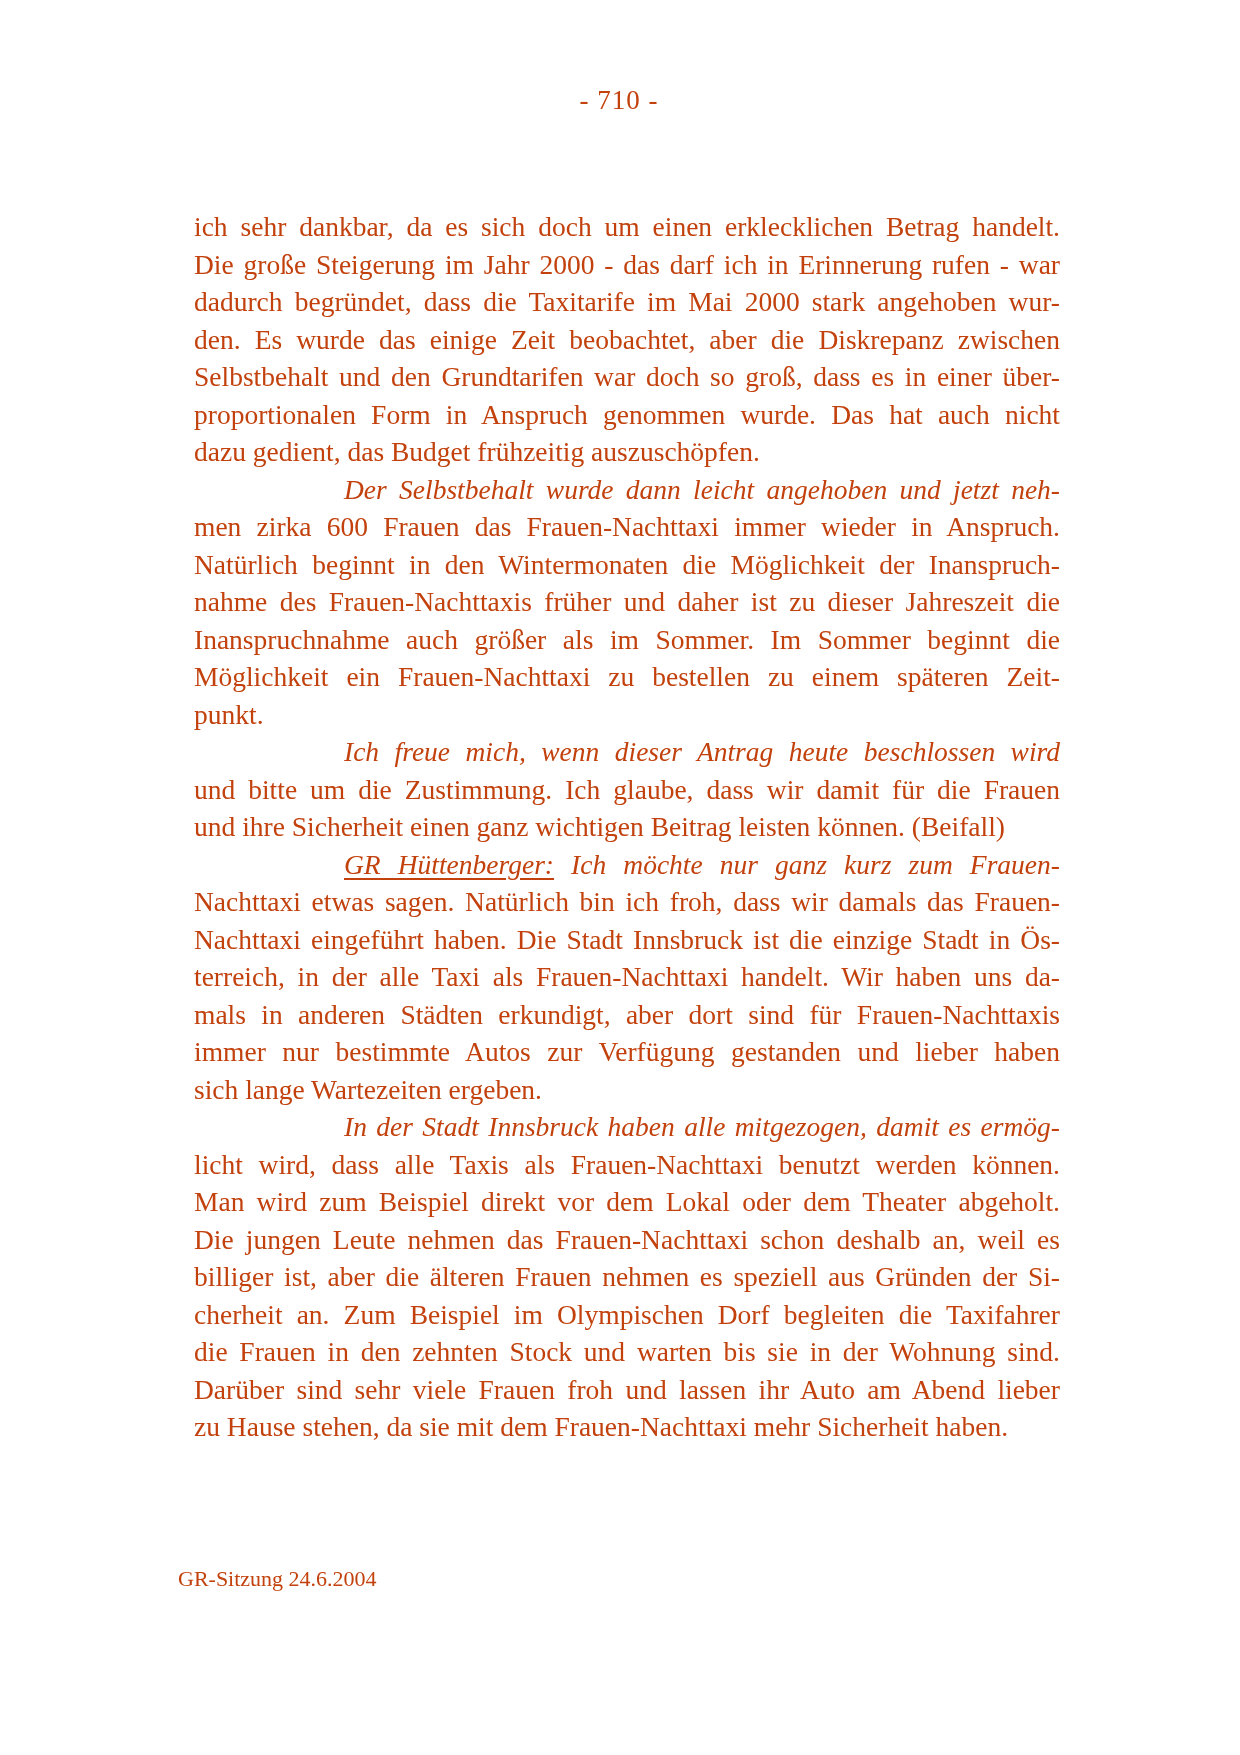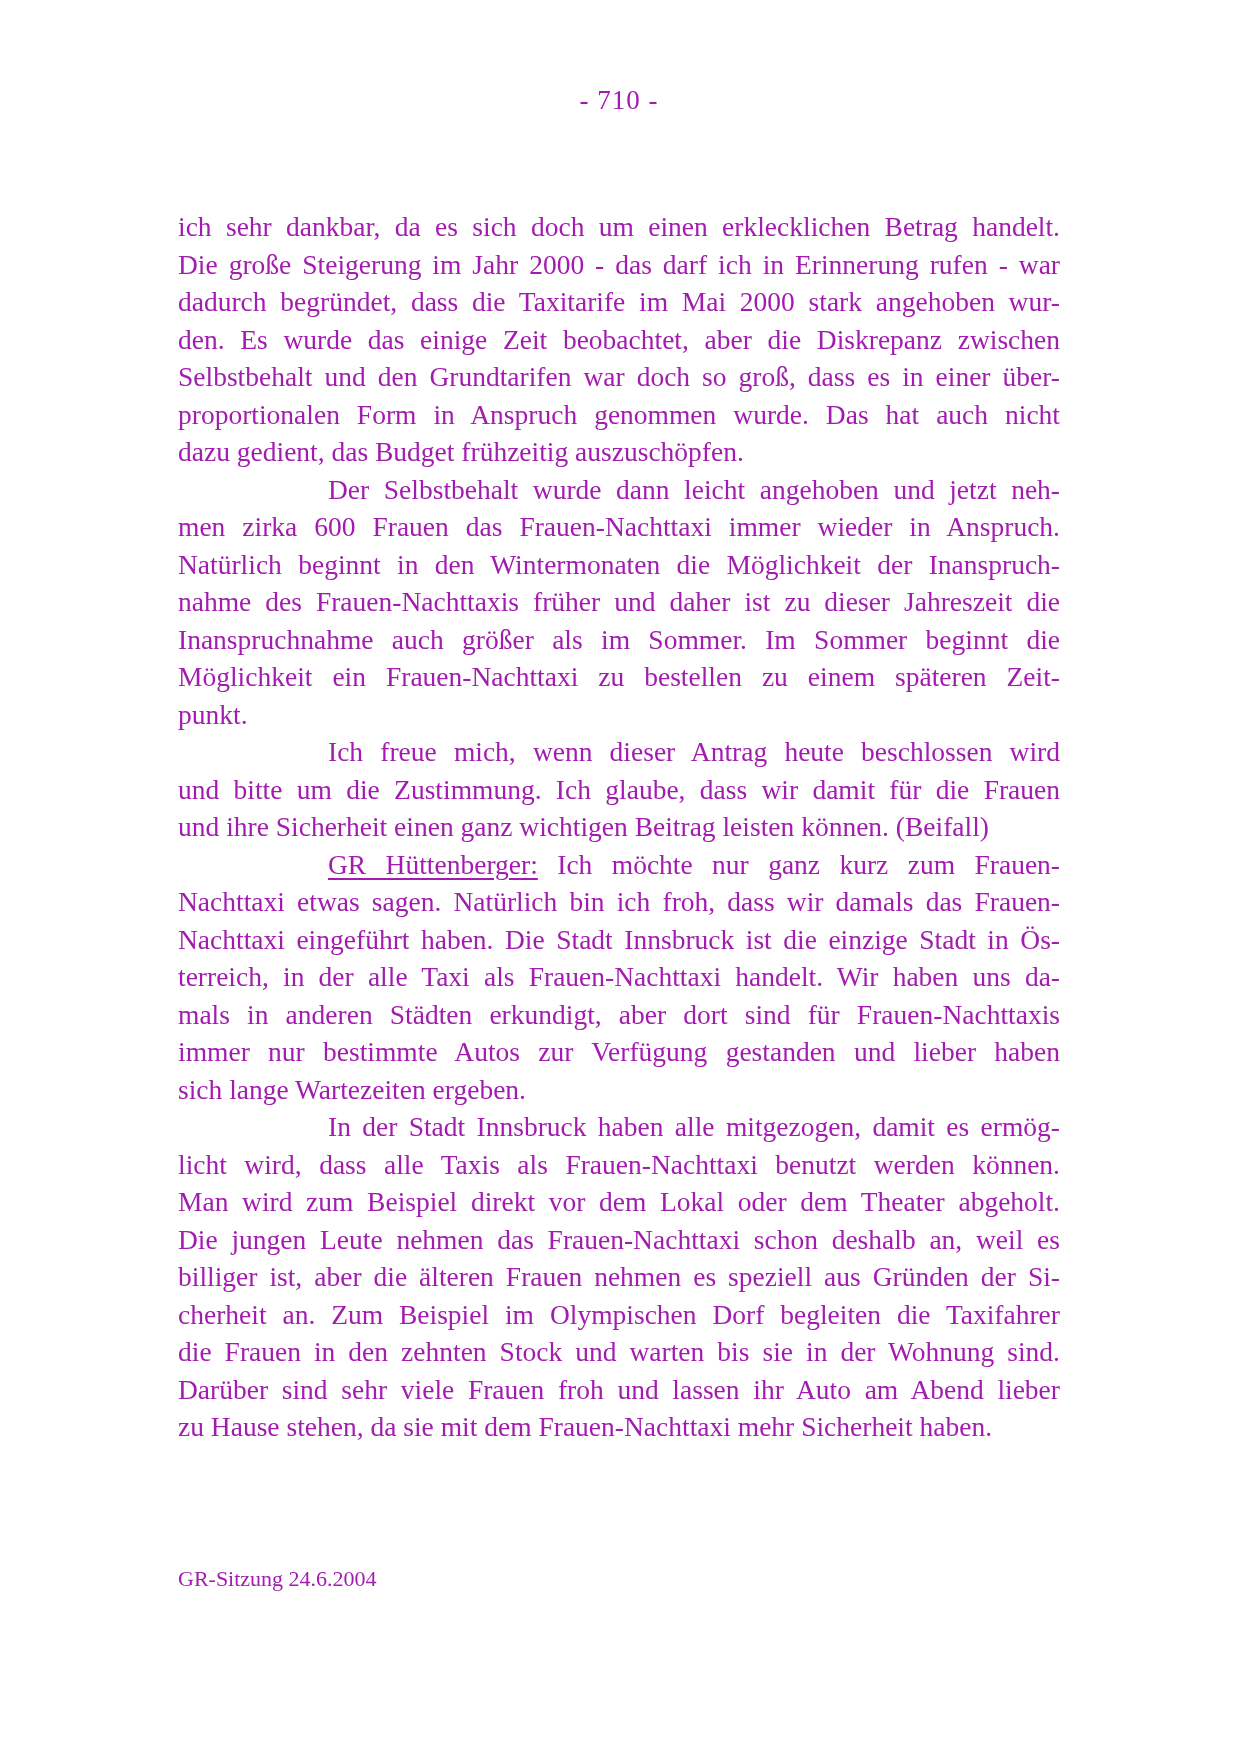--- a/index.html
+++ b/index.html
@@ -33,44 +33,46 @@
     position: absolute;
     left: 178px;
     top: 208px;
     width: 882px;
     font-size: 27.5px;
     line-height: 37.5px;
   }
   .line {
     text-align: justify;
     text-align-last: justify;
+    margin-left: 16px;
   }
   .line.end {
     text-align-last: left;
   }
   .line.indent {
     padding-left: 150px;
+    font-style: italic;
   }
   .u {
     text-decoration: underline;
     text-decoration-thickness: 2px;
     text-underline-offset: 4px;
   }
   .footer {
     position: absolute;
     left: 178px;
     top: 1568px;
     font-size: 22px;
     line-height: 22px;
   }
 </style>
 </head>
 <body>
 
-<div class="page" style="background: rgb(255, 255, 255); color: #a21caf;">
+<div class="page" style="background: rgb(255, 255, 255); color: #c2410c;">
   <div class="page-number">- 710 -</div>
 
   <div class="text-block" id="text-block">
       <div class="line">ich sehr dankbar, da es sich doch um einen erklecklichen Betrag handelt.</div>
       <div class="line">Die große Steigerung im Jahr 2000 - das darf ich in Erinnerung rufen - war</div>
       <div class="line">dadurch begründet, dass die Taxitarife im Mai 2000 stark angehoben wur-</div>
       <div class="line">den. Es wurde das einige Zeit beobachtet, aber die Diskrepanz zwischen</div>
       <div class="line">Selbstbehalt und den Grundtarifen war doch so groß, dass es in einer über-</div>
       <div class="line">proportionalen Form in Anspruch genommen wurde. Das hat auch nicht</div>
       <div class="line end">dazu gedient, das Budget frühzeitig auszuschöpfen.</div>

